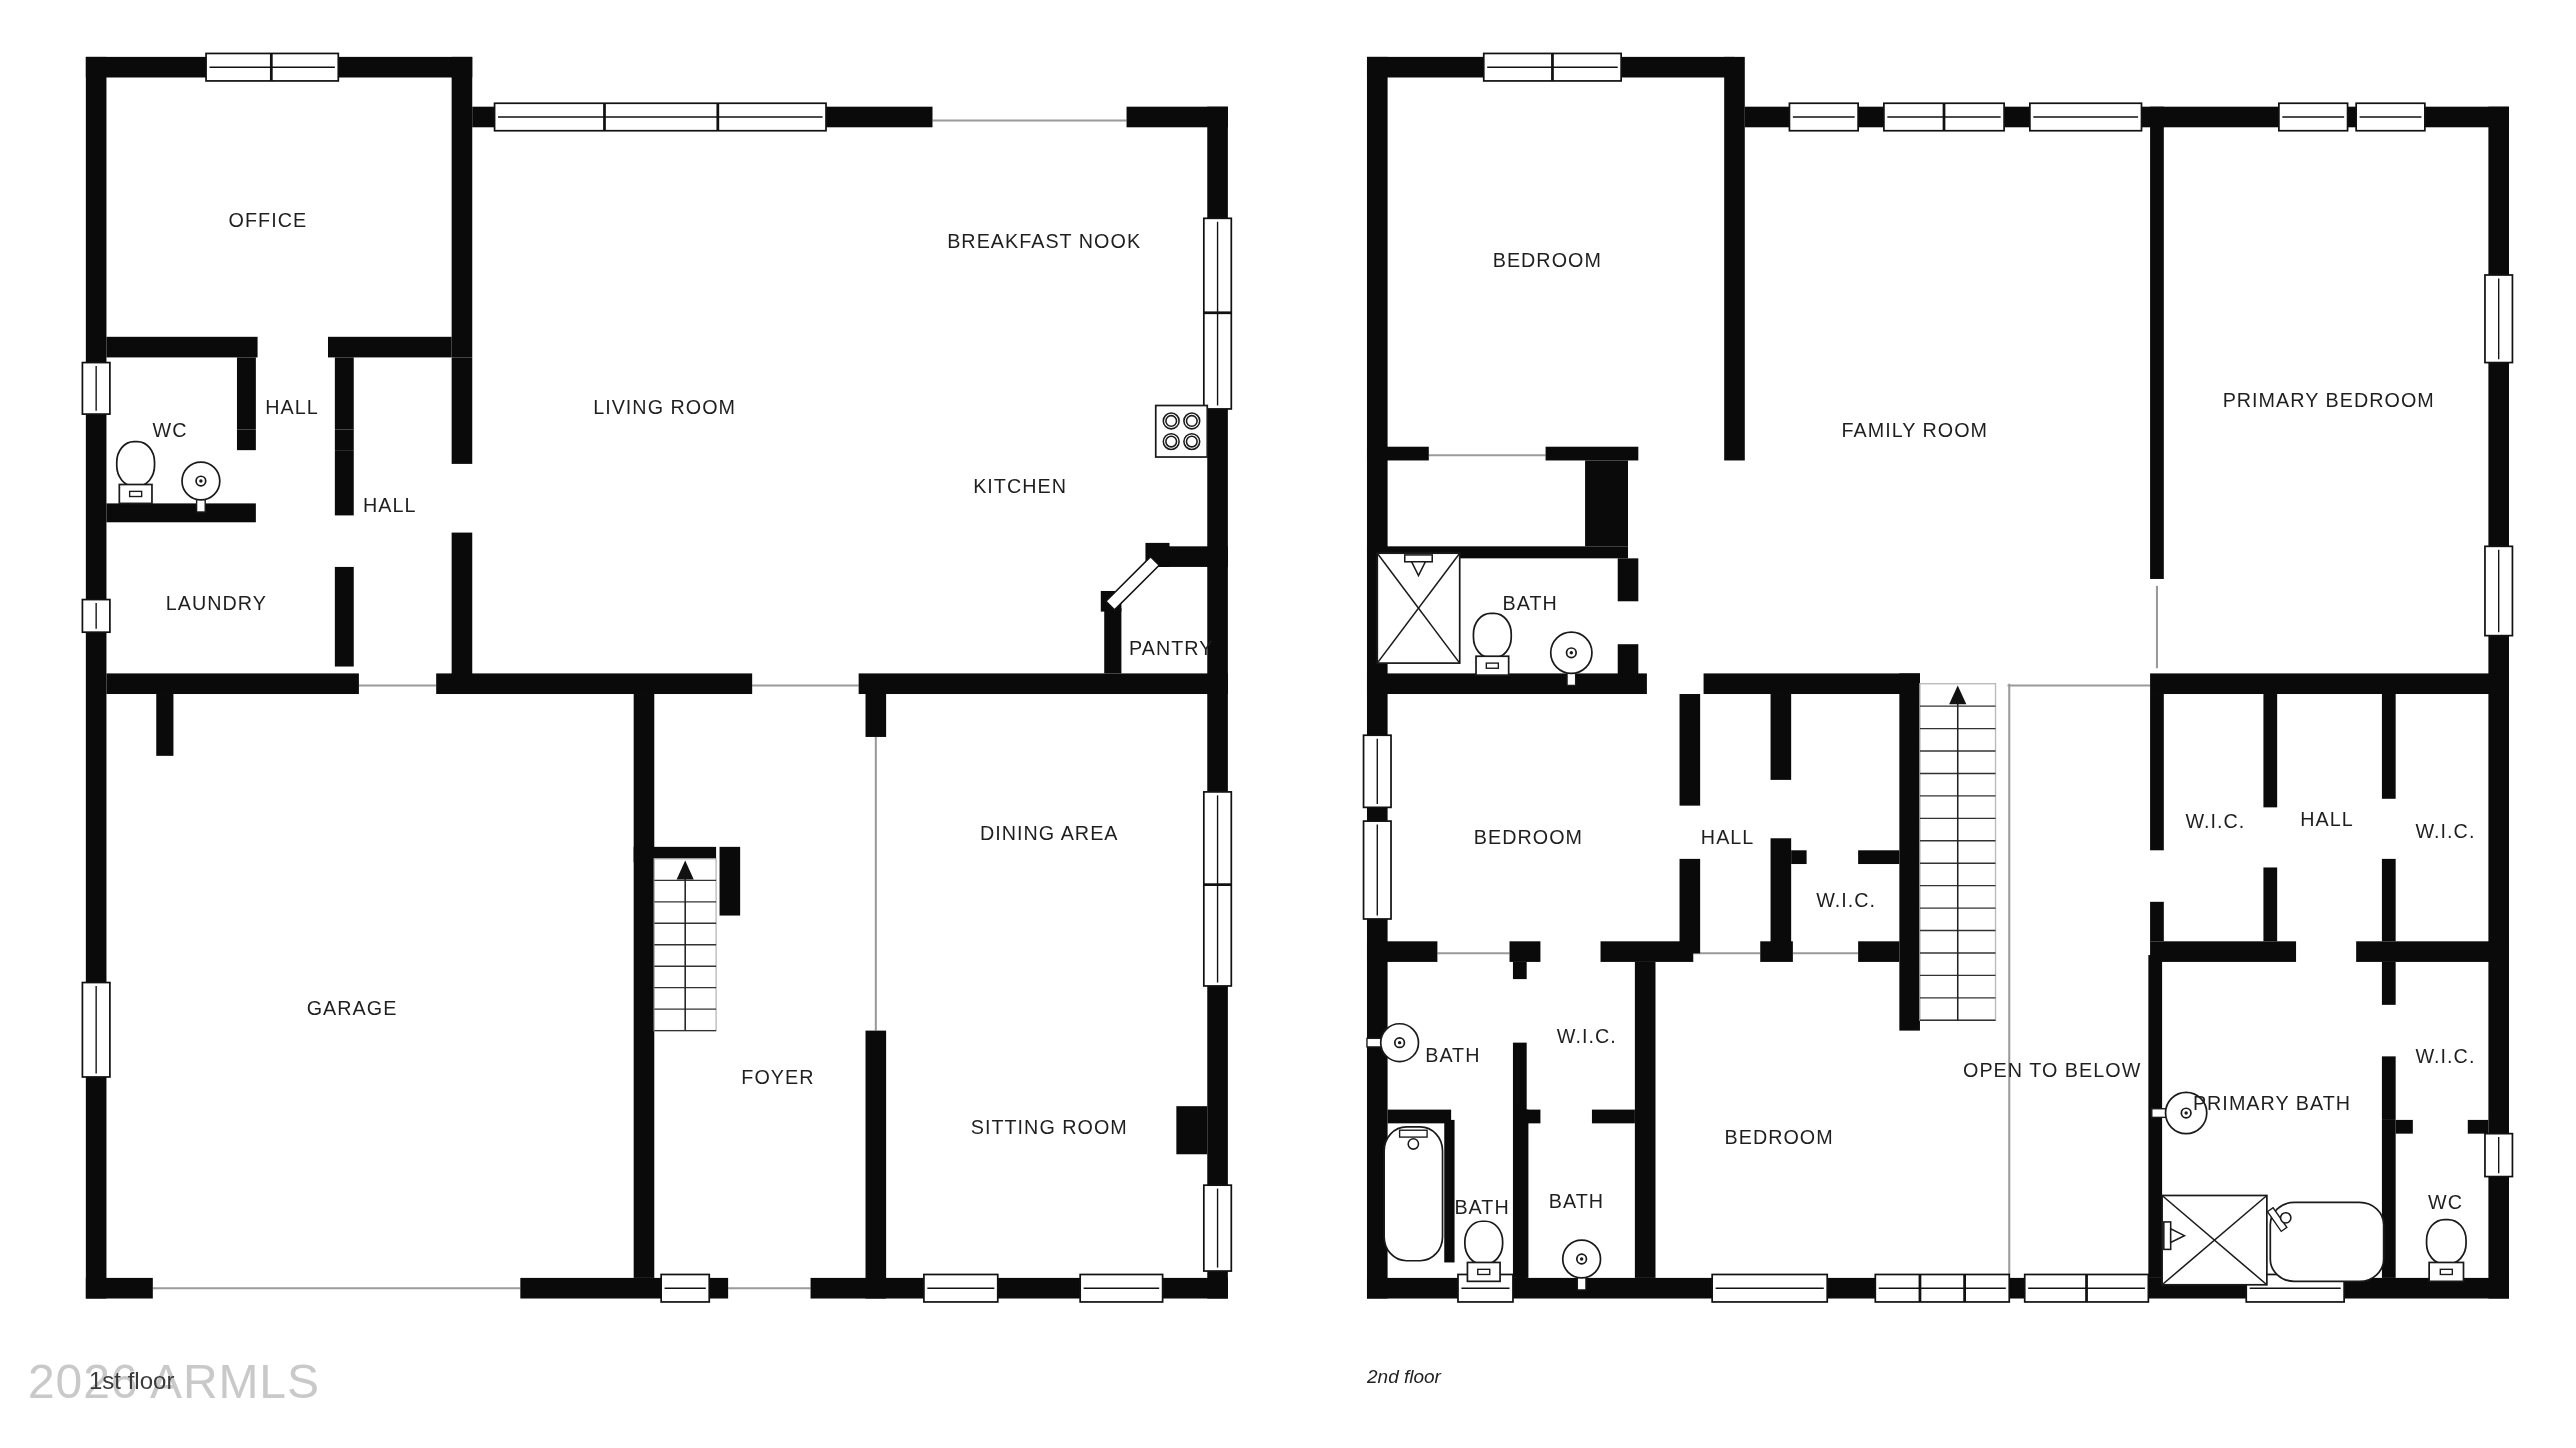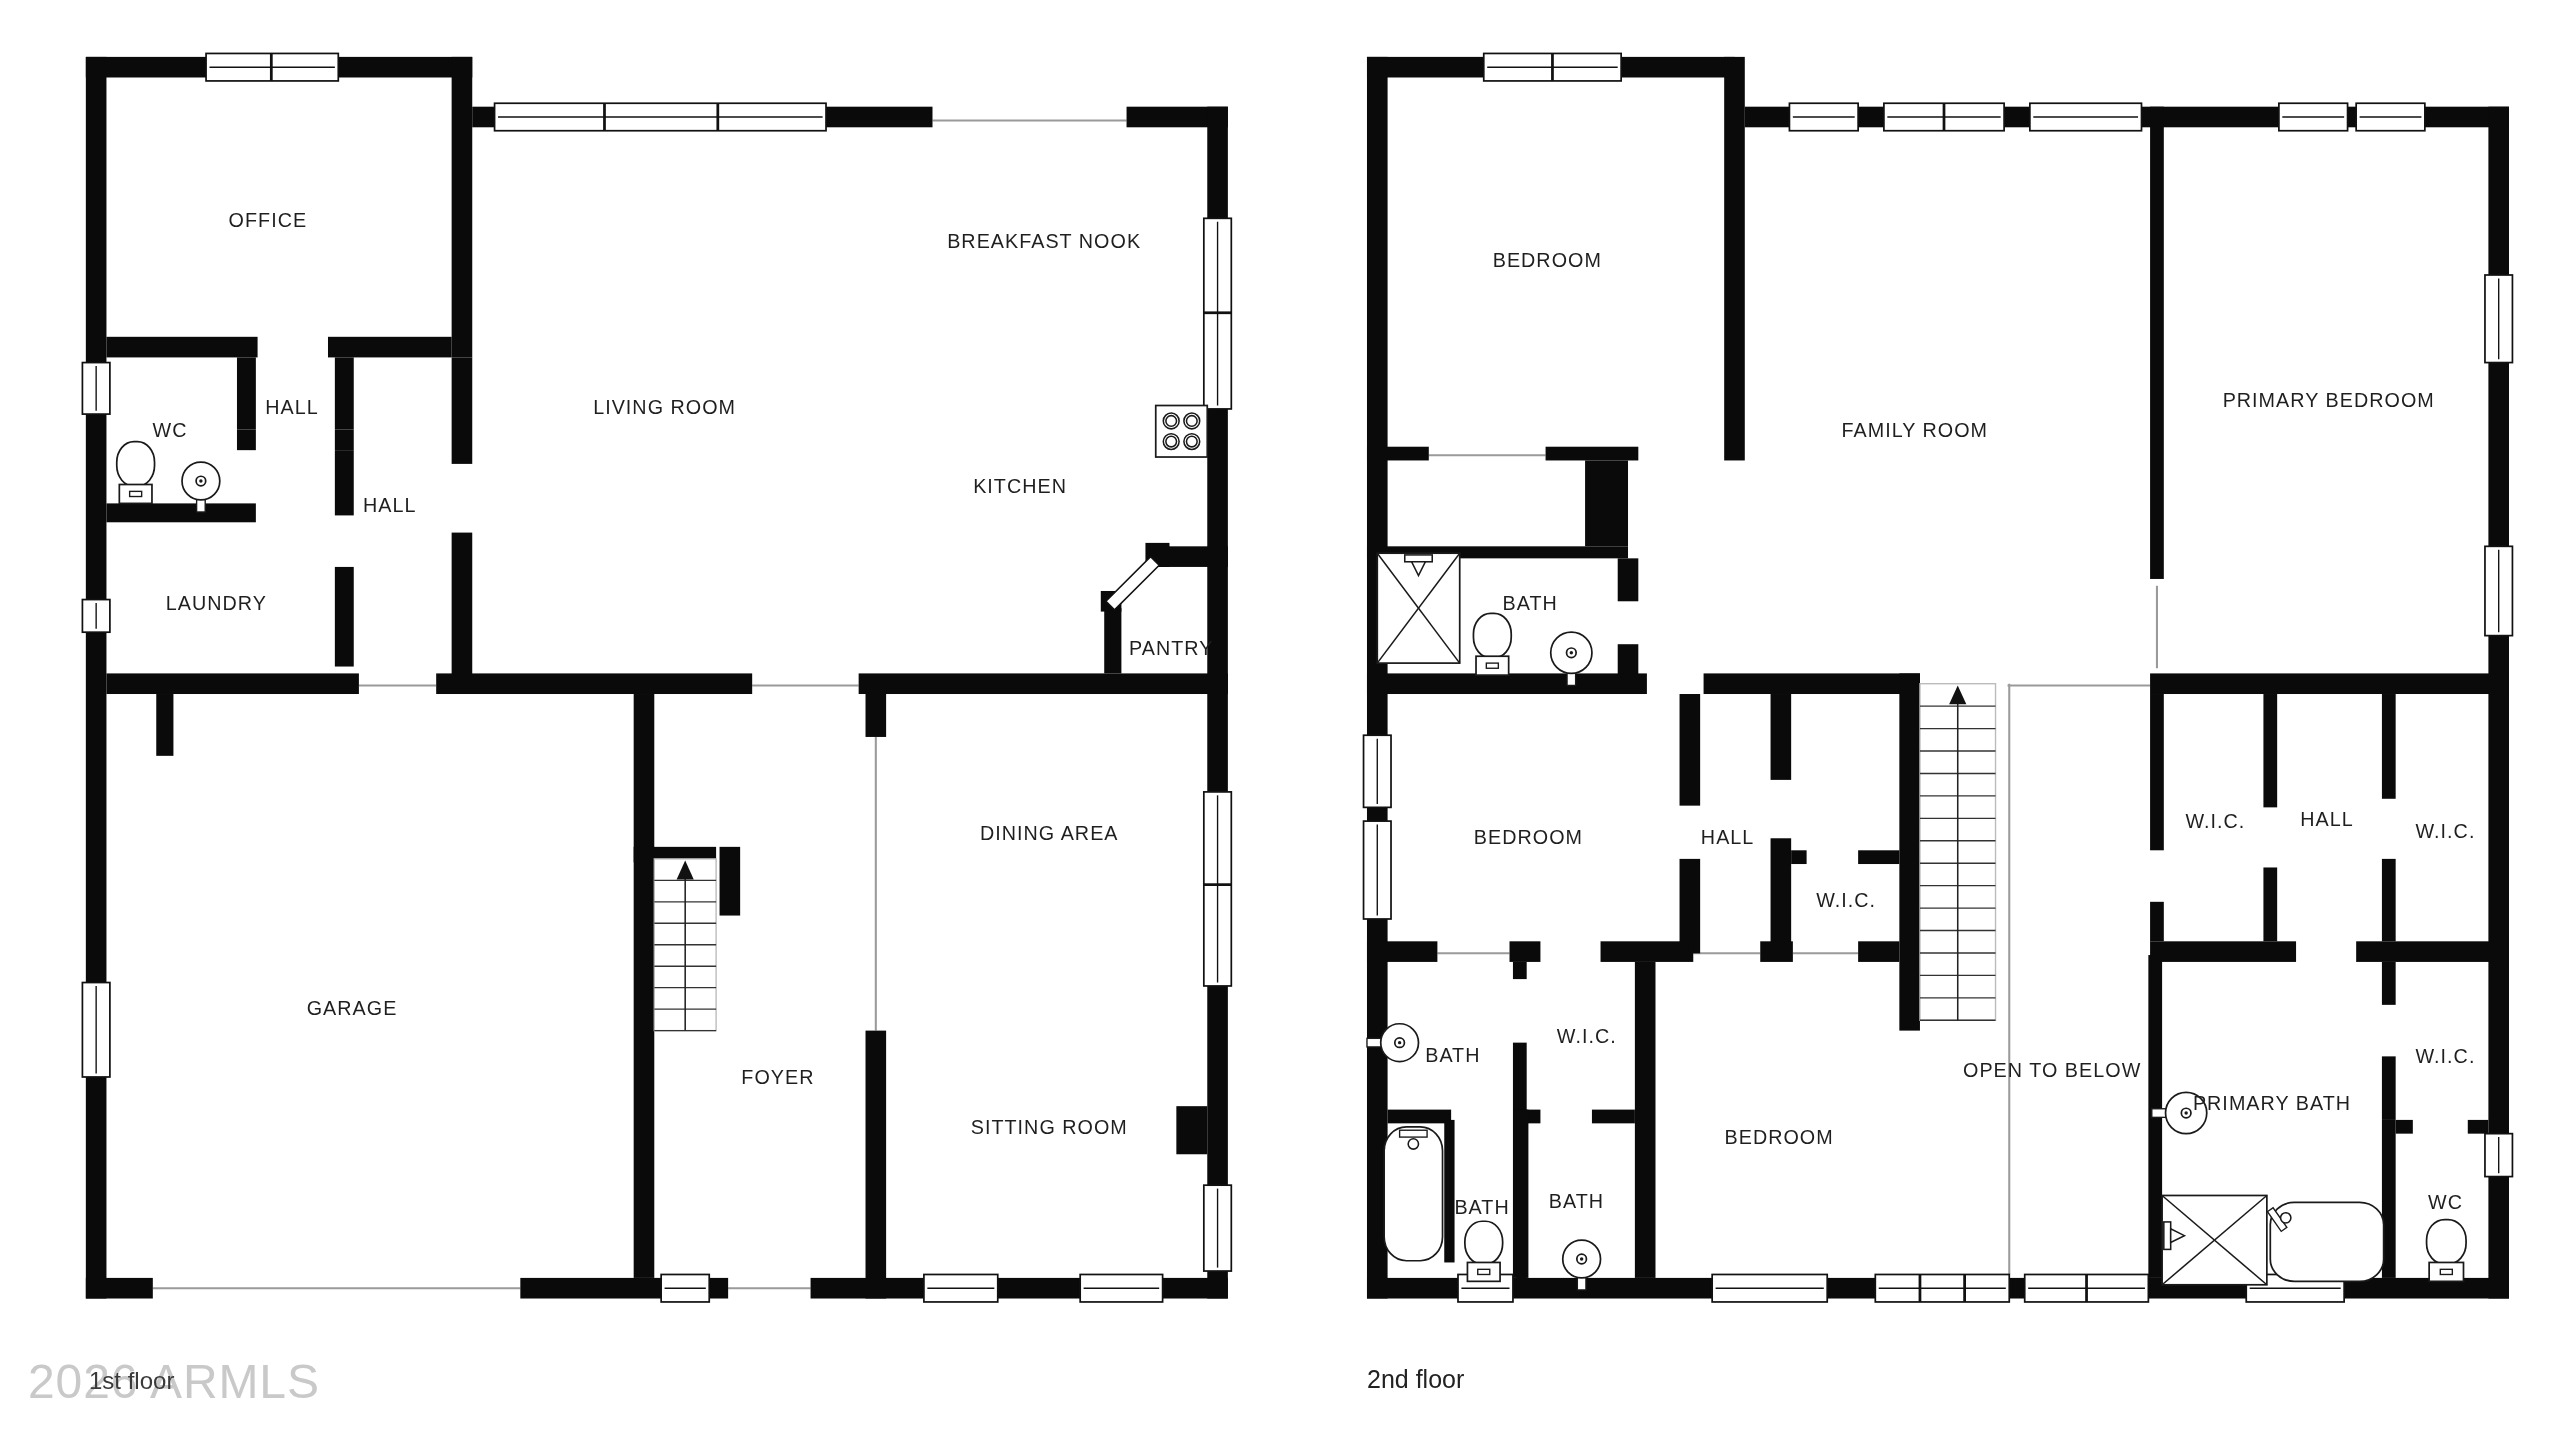--- a/index.html
+++ b/index.html
@@ -7,21 +7,21 @@
   .canvas{position:absolute;left:0;top:0;width:2576px;height:1449px;background:#fff;margin-left:12px;}
   svg{position:absolute;left:0;top:0;}
   .watermark{
     position:absolute;left:16px;top:1358px;
     font-family:Liberation Sans, sans-serif;
     font-size:48px;font-weight:200;color:#c9c9c9;
     letter-spacing:0.9px;line-height:1;white-space:nowrap;z-index:2;
   }
   .cap{position:absolute;line-height:1;color:#2b2b2b;z-index:3;white-space:nowrap;}
   .cap-1{left:77px;top:1369px;font-size:24px;color:#3a3a3a;}
-  .cap-2{left:1355px;top:1367px;font-size:25px;color:#222;}
+  .cap-2{left:1355px;top:1367px;font-size:19px;color:#222;font-style:italic;}
 </style>
 </head>
 <body>
 
 <div class="canvas">
   <svg id="plan" width="2576" height="1449" viewBox="0 0 1500 843.5" xmlns="http://www.w3.org/2000/svg">
       <g>
         <g>
           <line x1="536" y1="70" x2="649" y2="70" stroke="#9a9a9a" stroke-width="1.2"></line>
           <line x1="431" y1="399" x2="493" y2="399" stroke="#9a9a9a" stroke-width="1.2"></line>

